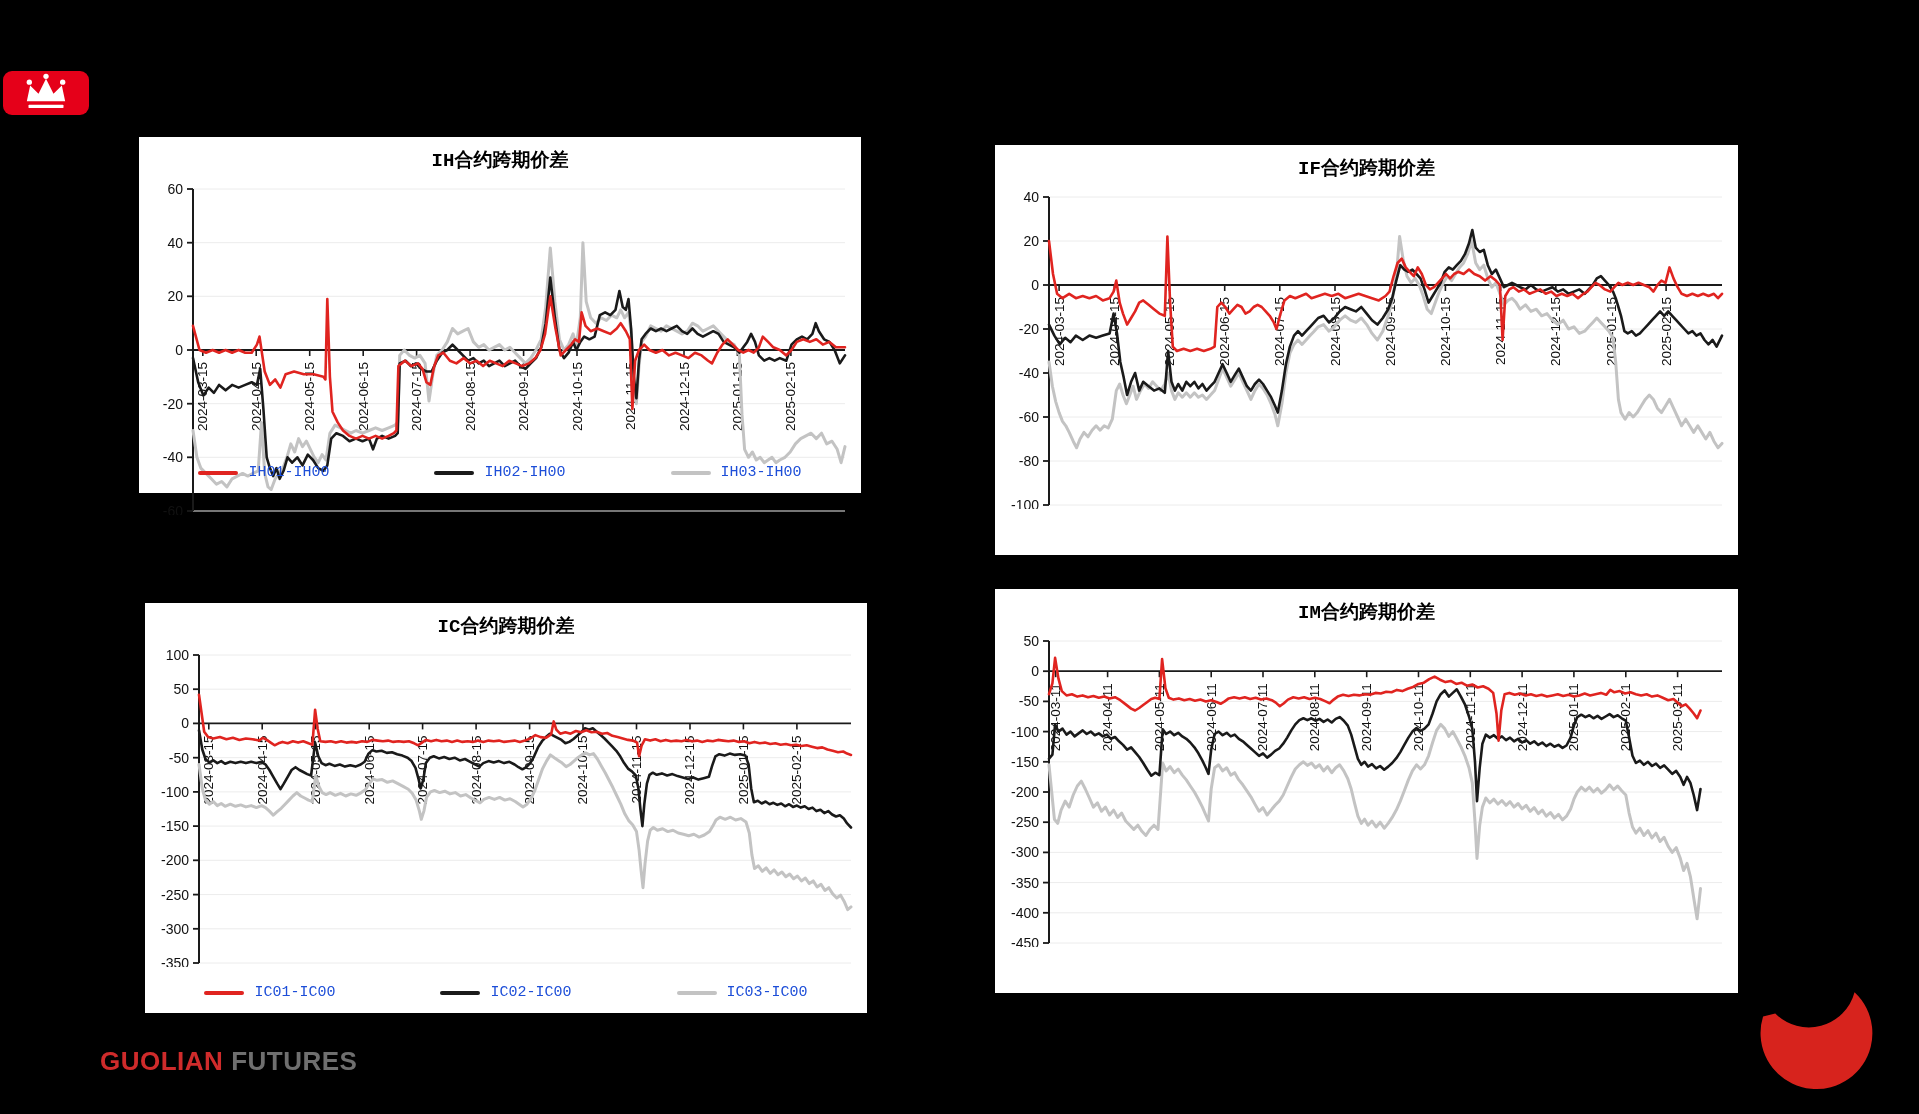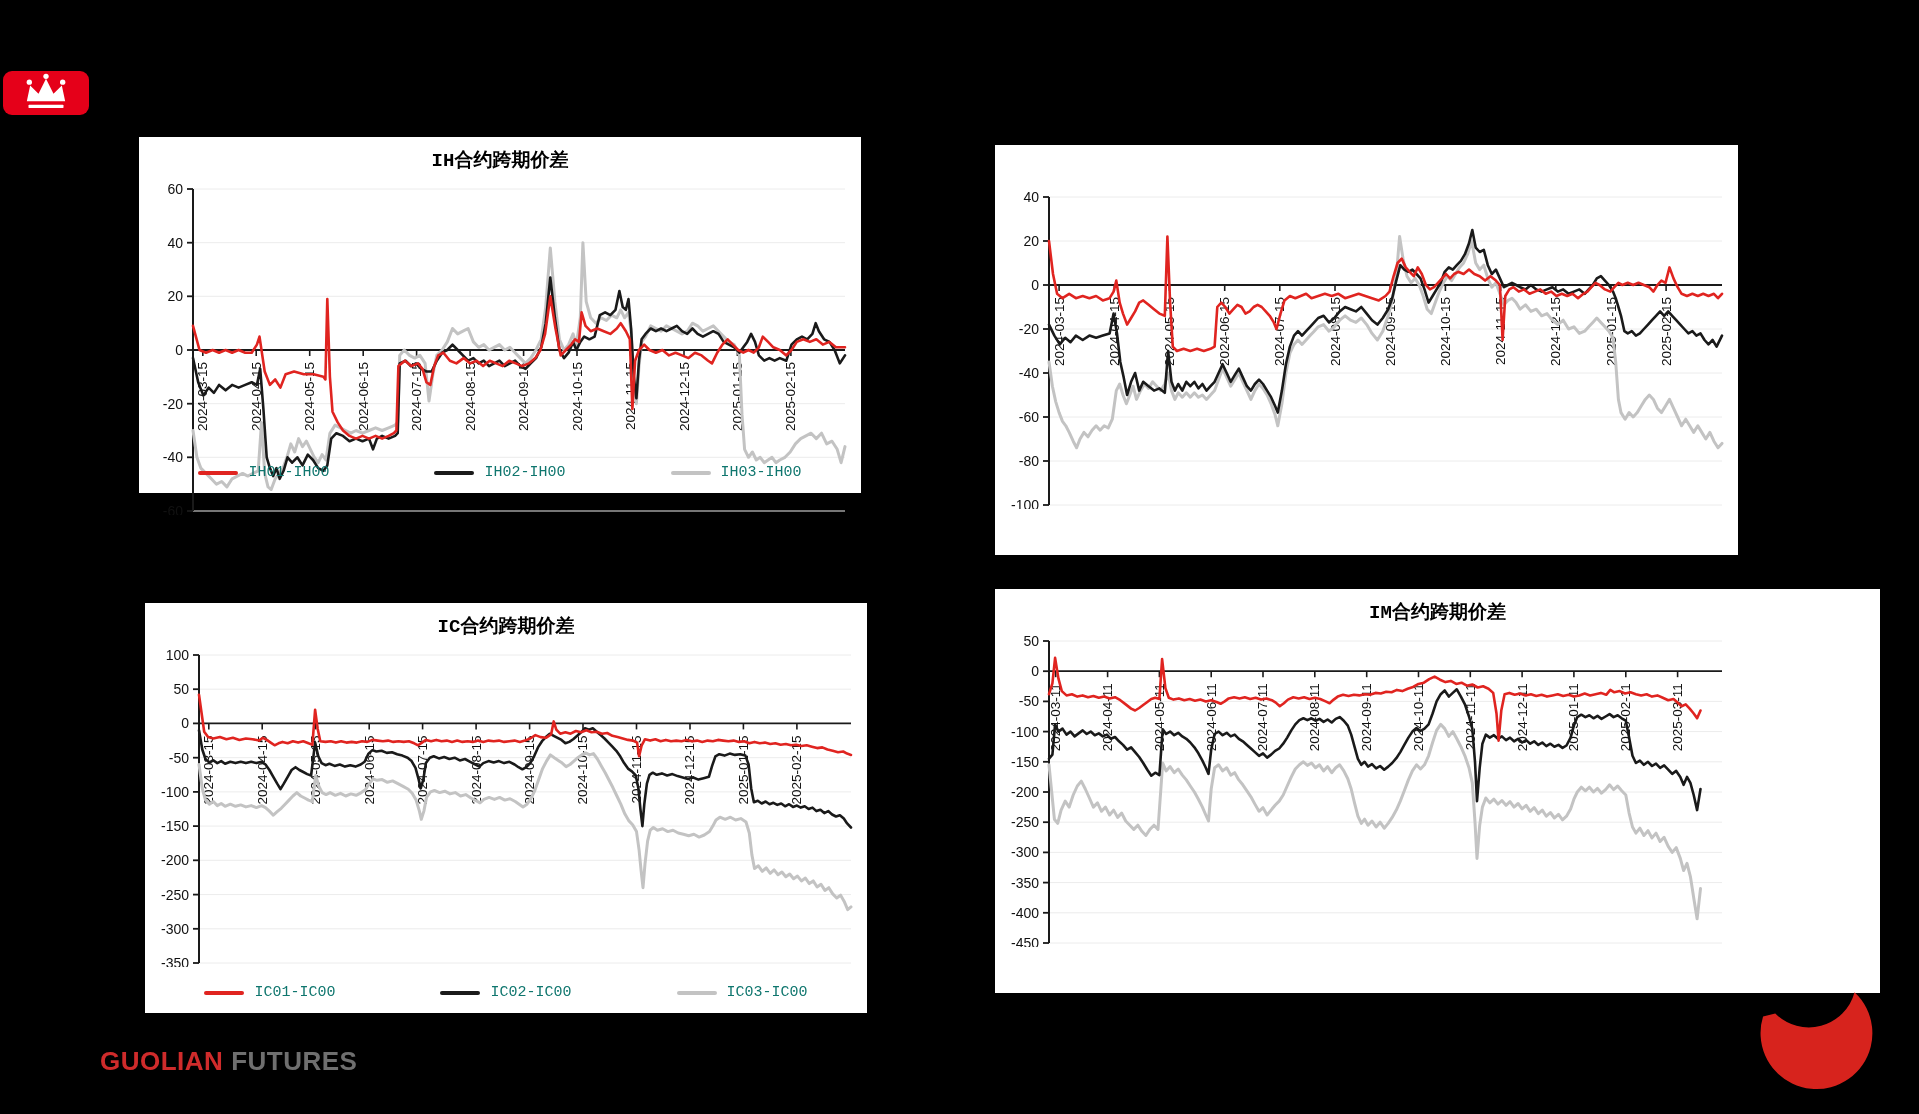--- a/index.html
+++ b/index.html
@@ -6,21 +6,21 @@
   #stage{position:relative;width:1919px;height:1114px;background:#000;overflow:hidden;
          font-family:"Liberation Sans",sans-serif;}
   .panel{position:absolute;background:#ffffff;}
   .chart-title{position:absolute;top:10px;left:0;right:0;text-align:center;
     font-family:"Liberation Mono","DejaVu Sans Mono",monospace;font-weight:700;
     font-size:19px;color:#000;}
   .chart-svg{position:absolute;left:0;top:44px;}
   .legend{position:absolute;bottom:12px;left:0;right:0;display:flex;
     justify-content:center;align-items:center;gap:105px;}
   .leg-item{display:flex;align-items:center;gap:10px;
-    font-family:"Liberation Mono","DejaVu Sans Mono",monospace;font-size:15px;color:#0f766e;text-align:center;}
+    font-family:"Liberation Mono","DejaVu Sans Mono",monospace;font-size:15px;color:#1d4ed8;text-align:center;}
   .leg-swatch{width:40px;height:4px;border-radius:2px;display:inline-block;}
   #logo{position:absolute;left:3px;top:71px;width:86px;height:44px;border-radius:9px;
     display:flex;align-items:center;justify-content:center;}
   #brand{position:absolute;left:100px;top:1014px;font-weight:700;font-size:26px;
     font-family:"Liberation Sans",sans-serif;letter-spacing:0.5px;margin-top:32px;}
   #swoosh{position:absolute;left:1752px;top:982px;width:138px;height:122px;}
   .axis-label{font-family:"Liberation Sans",sans-serif;}
 </style>
 </head>
 <body>
@@ -103,20 +103,21 @@
           <span>IH02-IH00</span>
         </span>
         <span class="leg-item">
           <span class="leg-swatch" style="background: rgb(195, 195, 195);"></span>
           <span>IH03-IH00</span>
         </span>
       </div>
   </div>
 
   <div class="panel" id="panel-if" style="left:995px;top:145px;width:743px;height:410px;">
+    <div class="chart-title">IF合约跨期价差</div>
     <svg class="chart-svg" width="743" height="320" viewBox="0 0 743 320">
         <line x1="54" y1="8.0" x2="727" y2="8.0" stroke="#ececec" stroke-width="1"></line>
         <line x1="54" y1="52.0" x2="727" y2="52.0" stroke="#ececec" stroke-width="1"></line>
         <line x1="54" y1="96.0" x2="727" y2="96.0" stroke="#ececec" stroke-width="1"></line>
         <line x1="54" y1="140.0" x2="727" y2="140.0" stroke="#ececec" stroke-width="1"></line>
         <line x1="54" y1="184.0" x2="727" y2="184.0" stroke="#ececec" stroke-width="1"></line>
         <line x1="54" y1="228.0" x2="727" y2="228.0" stroke="#ececec" stroke-width="1"></line>
         <line x1="54" y1="272.0" x2="727" y2="272.0" stroke="#ececec" stroke-width="1"></line>
         <line x1="54" y1="316.0" x2="727" y2="316.0" stroke="#ececec" stroke-width="1"></line>
         <line x1="48" y1="8.0" x2="54" y2="8.0" stroke="#1a1a1a" stroke-width="1.8"></line>
@@ -239,21 +240,21 @@
           <span class="leg-swatch" style="background: rgb(26, 26, 26);"></span>
           <span>IC02-IC00</span>
         </span>
         <span class="leg-item">
           <span class="leg-swatch" style="background: rgb(195, 195, 195);"></span>
           <span>IC03-IC00</span>
         </span>
       </div>
   </div>
 
-  <div class="panel" id="panel-im" style="left:995px;top:589px;width:848px;height:404px;padding-left:37px;">
+  <div class="panel" id="panel-im" style="left:995px;top:589px;width:743px;height:404px;">
     <div class="chart-title">IM合约跨期价差</div>
     <svg class="chart-svg" width="743" height="314" viewBox="0 0 743 314">
         <line x1="54" y1="8.0" x2="727" y2="8.0" stroke="#ececec" stroke-width="1"></line>
         <line x1="54" y1="38.2" x2="727" y2="38.2" stroke="#ececec" stroke-width="1"></line>
         <line x1="54" y1="68.4" x2="727" y2="68.4" stroke="#ececec" stroke-width="1"></line>
         <line x1="54" y1="98.6" x2="727" y2="98.6" stroke="#ececec" stroke-width="1"></line>
         <line x1="54" y1="128.8" x2="727" y2="128.8" stroke="#ececec" stroke-width="1"></line>
         <line x1="54" y1="159.0" x2="727" y2="159.0" stroke="#ececec" stroke-width="1"></line>
         <line x1="54" y1="189.2" x2="727" y2="189.2" stroke="#ececec" stroke-width="1"></line>
         <line x1="54" y1="219.4" x2="727" y2="219.4" stroke="#ececec" stroke-width="1"></line>

